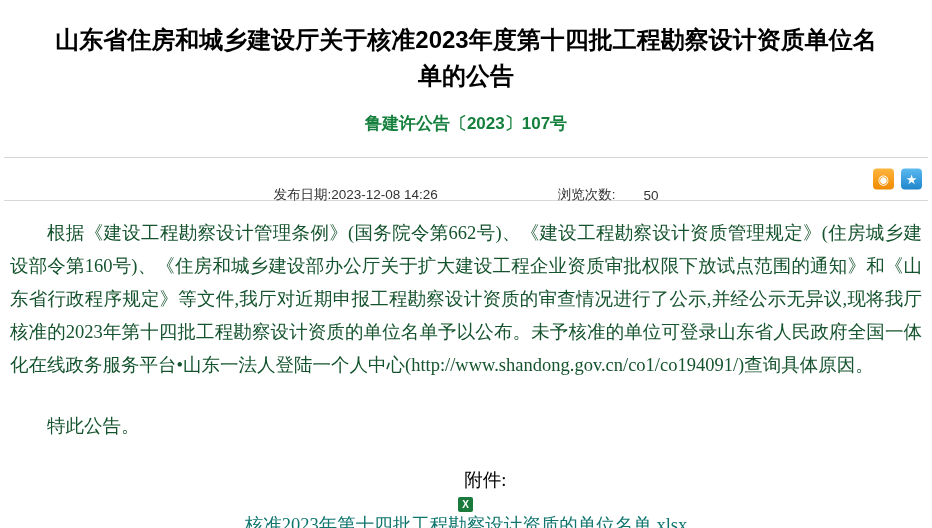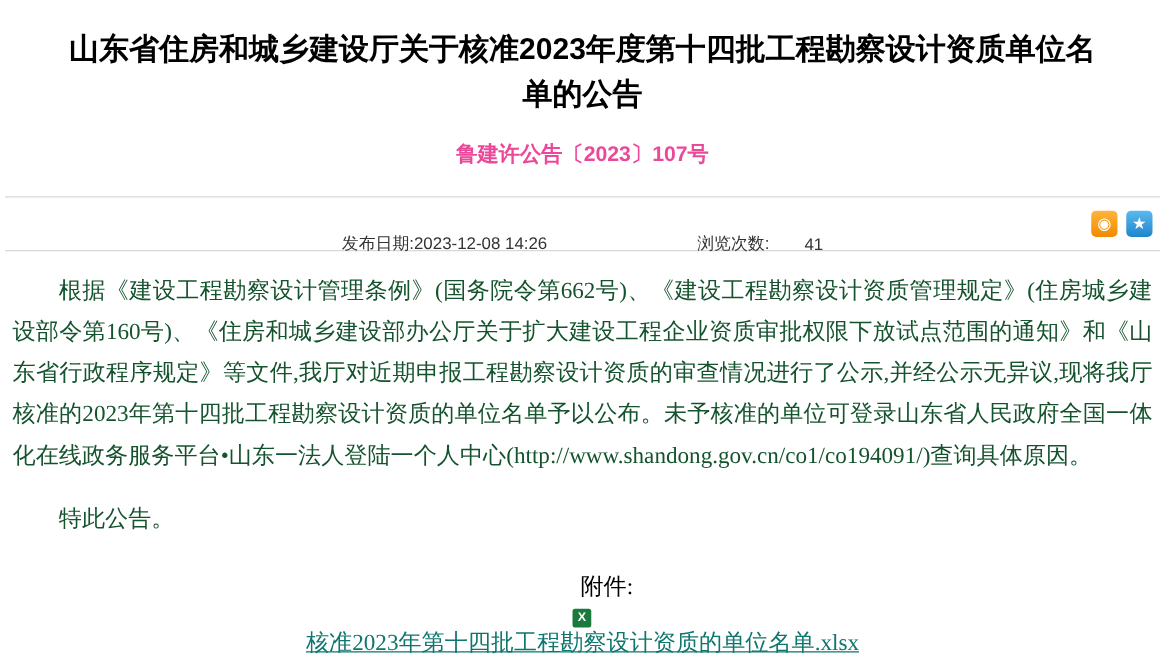--- a/index.html
+++ b/index.html
@@ -30,21 +30,21 @@
     color: #000;
     padding: 22px 48px 0 48px;
     letter-spacing: 0px;
   }
   .doc-subtitle {
     font-family: "Liberation Sans", sans-serif;
     font-size: 17px;
     font-weight: bold;
     text-align: center;
     margin-top: 18px;
-    color: #ec4899;
+    color: #15803d;
   }
   .meta-sep {
     border: 0;
     border-top: 1px solid #d8d8d8;
     margin: 22px 0 0 0;
   }
   .meta-bar {
     position: relative;
     height: 42px;
     display: flex;
@@ -103,21 +103,21 @@
     color: #14532d;
     text-align: justify;
     text-justify: inter-ideograph;
     padding: 16px 6px 0 6px;
   }
   .body-text p {
     margin: 0 0 0 0;
     text-indent: 2em;
   }
   .body-text p + p {
-    margin-top: 18px;
+    margin-top: 28px;
   }
   .attach-row {
     font-family: "Liberation Serif", serif;
     font-size: 18.5px;
     line-height: 30px;
     padding: 22px 6px 0 6px;
     display: flex;
     align-items: center;
     text-indent: 0;
     flex-direction: column;
@@ -162,21 +162,21 @@
 
   <div class="doc-title">山东省住房和城乡建设厅关于核准2023年度第十四批工程勘察设计资质单位名单的公告</div>
 
   <div class="doc-subtitle">鲁建许公告〔2023〕107号</div>
 
   <hr class="meta-sep">
 
   <div class="meta-bar">
     <span class="meta-item meta-date"><span>发布日期:</span><span>2023-12-08 14:26</span></span>
     <span class="meta-item meta-views-label">浏览次数:</span>
-    <span class="meta-item">41</span>
+    <span class="meta-item">50</span>
     <span class="meta-icons">
       <span class="icon-btn icon-eye">◉</span>
       <span class="icon-btn icon-star">★</span>
     </span>
   </div>
 
   <hr class="meta-sep2">
 
   <div class="body-text">
     <p>根据《建设工程勘察设计管理条例》(国务院令第662号)、《建设工程勘察设计资质管理规定》(住房城乡建设部令第160号)、《住房和城乡建设部办公厅关于扩大建设工程企业资质审批权限下放试点范围的通知》和《山东省行政程序规定》等文件,我厅对近期申报工程勘察设计资质的审查情况进行了公示,并经公示无异议,现将我厅核准的2023年第十四批工程勘察设计资质的单位名单予以公布。未予核准的单位可登录山东省人民政府全国一体化在线政务服务平台•山东一法人登陆一个人中心(http://www.shandong.gov.cn/co1/co194091/)查询具体原因。</p>

